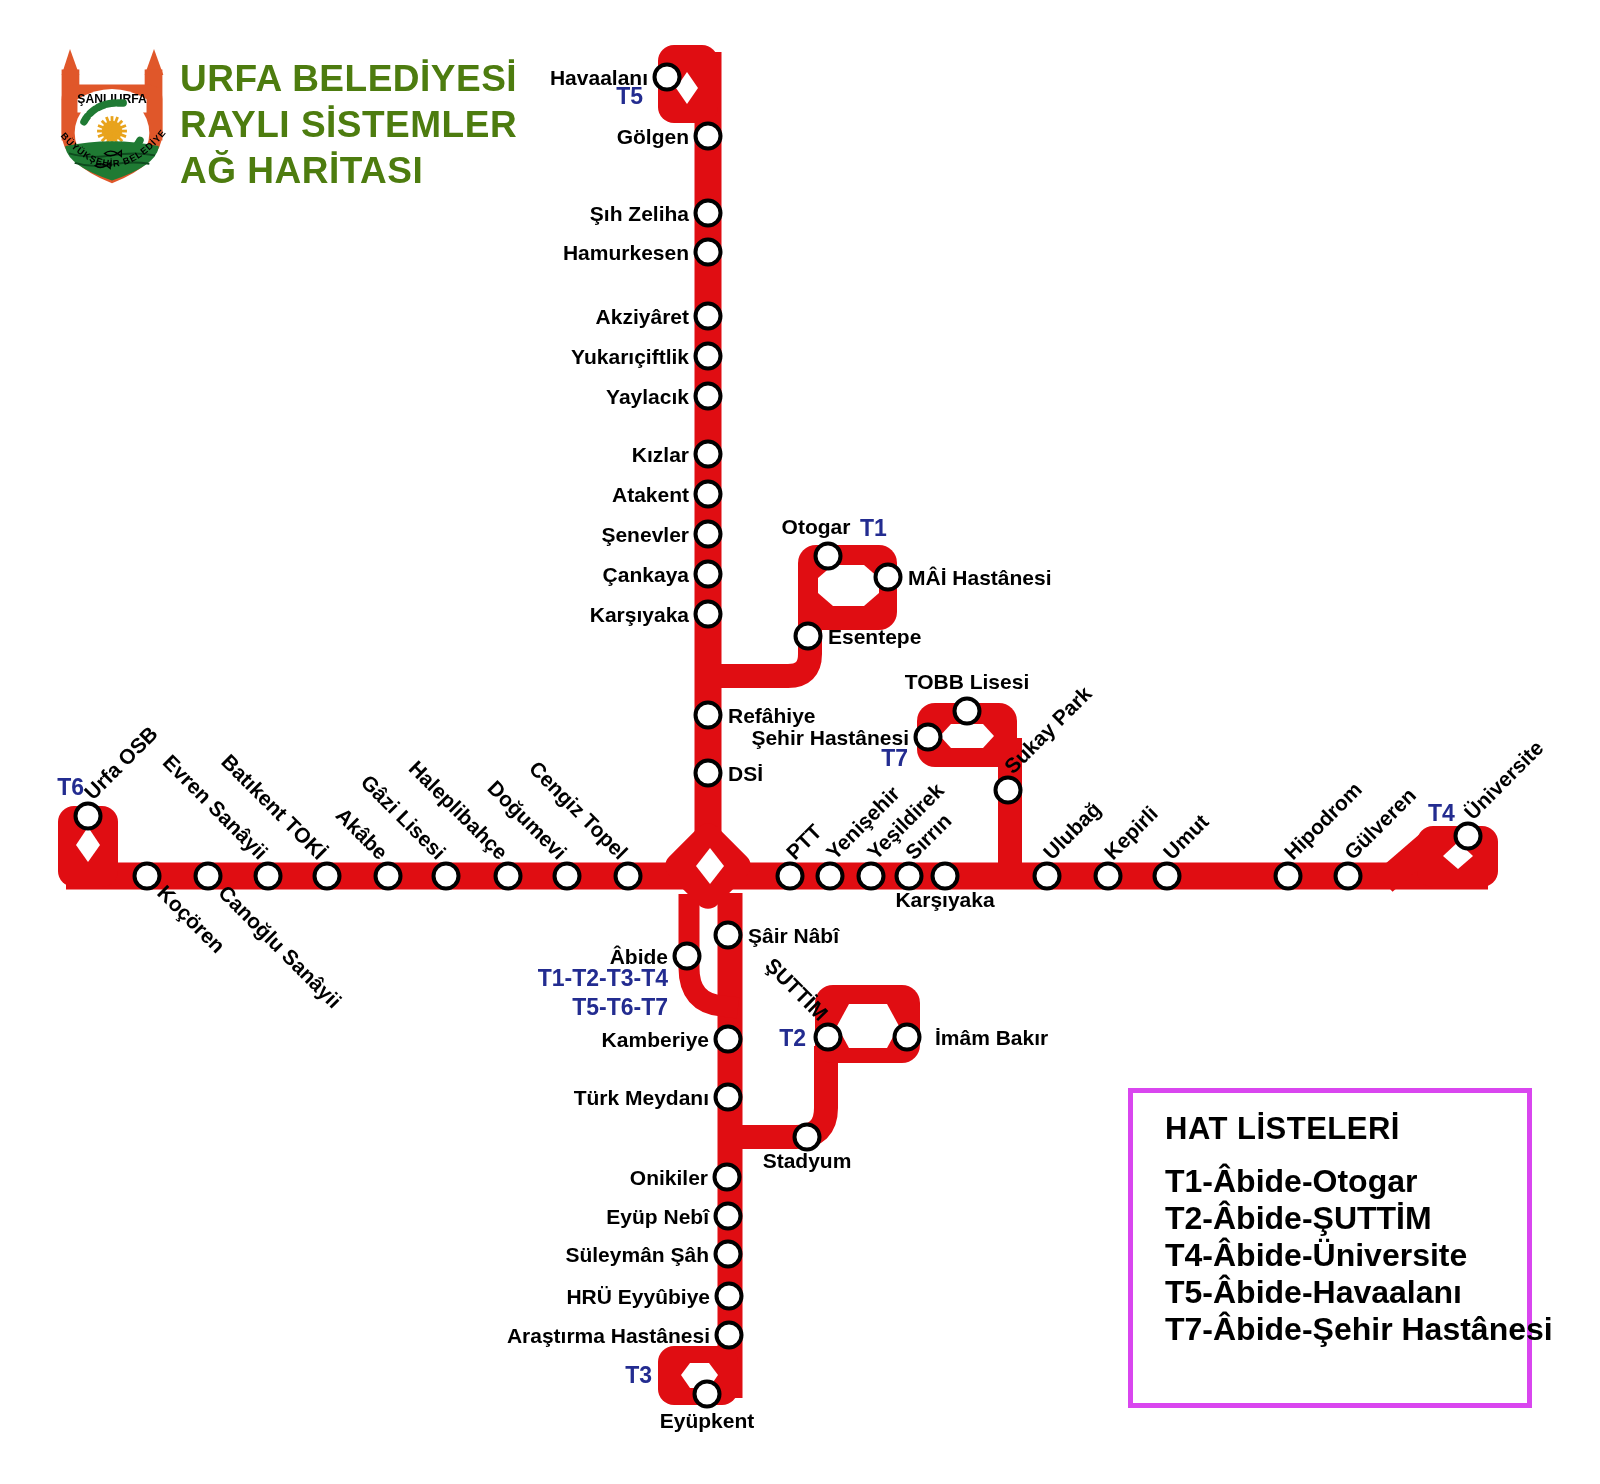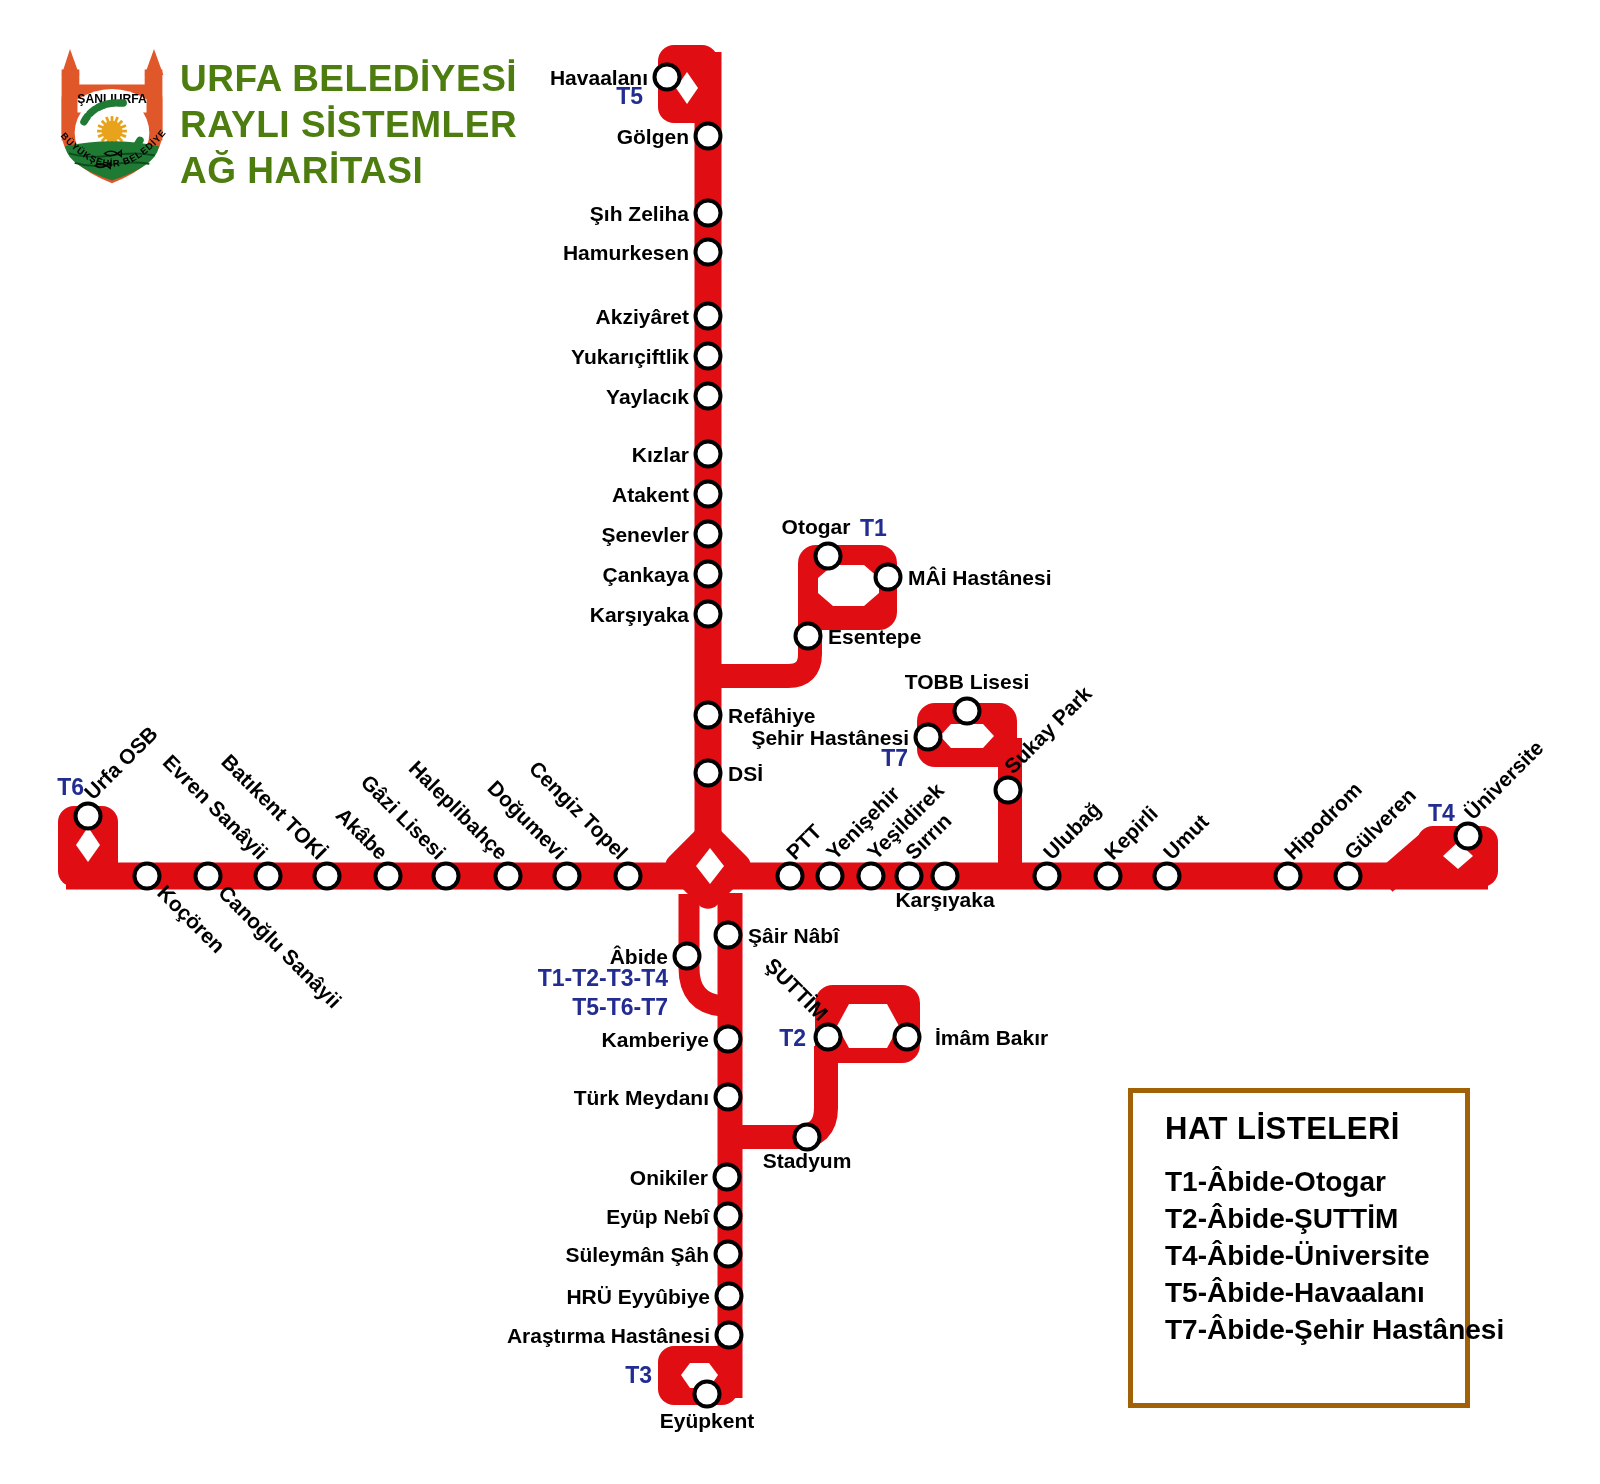--- a/index.html
+++ b/index.html
@@ -1,24 +1,24 @@
 <!DOCTYPE html>
 <html><head>
 <meta charset="utf-8">
 <style>
   html,body{margin:0;padding:0;background:#ffffff;}
   #stage{position:relative;width:1600px;height:1484px;background:#fff;overflow:hidden;
          font-family:"Liberation Sans",sans-serif;}
   #map-svg{position:absolute;left:0;top:0;}
   #title-block{position:absolute;left:180px;top:56px;font-weight:bold;
                font-size:37px;line-height:46px;color:#4d7c0f;letter-spacing:0.5px;white-space:nowrap;}
-  #legend-box{position:absolute;left:1128px;top:1088px;width:342px;height:320px;
-              border:5px solid #a16207;background:#fff;box-sizing:border-box;padding:18px 11px 0 32px;}
+  #legend-box{position:absolute;left:1128px;top:1088px;width:404px;height:320px;
+              border:5px solid #d946ef;background:#fff;box-sizing:border-box;padding:18px 11px 0 32px;}
   #legend-title{font-size:31px;font-weight:bold;color:#000;margin:0 0 16px 0;letter-spacing:0.5px;}
-  .legend-item{font-size:28px;font-weight:bold;color:#000;line-height:37px;white-space:nowrap;}
+  .legend-item{font-size:32px;font-weight:bold;color:#000;line-height:37px;white-space:nowrap;}
   text{font-family:"Liberation Sans",sans-serif;}
   .st-label{font-size:21px;font-weight:bold;fill:#000;}
   .tag-label{font-size:23px;font-weight:bold;}
   #logo{position:absolute;left:56px;top:42px;}
 </style>
 </head>
 <body>
 
 <div id="stage">
 

